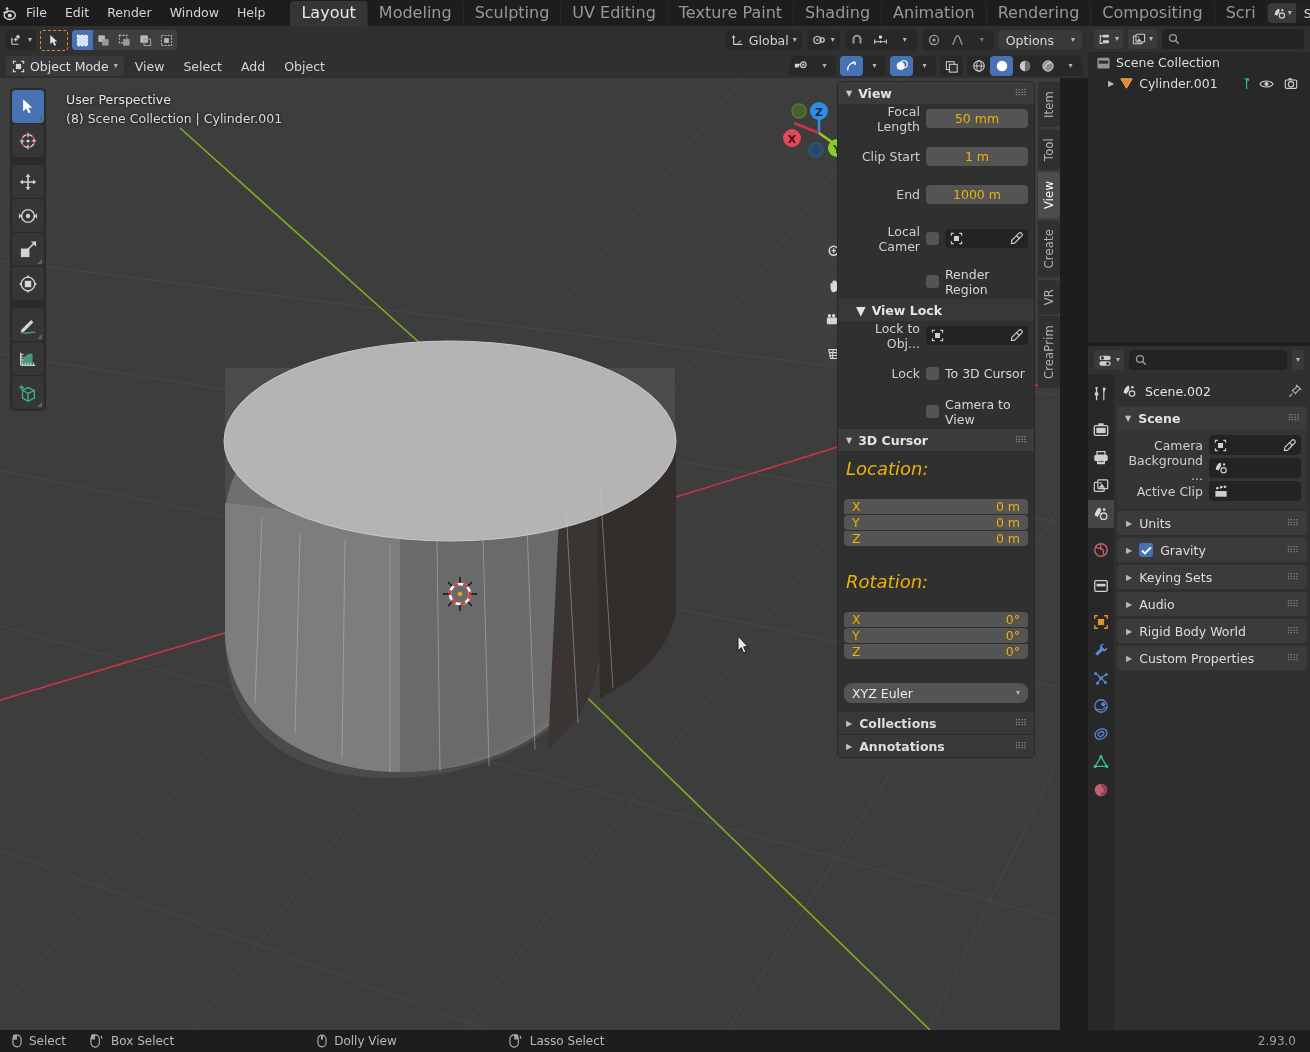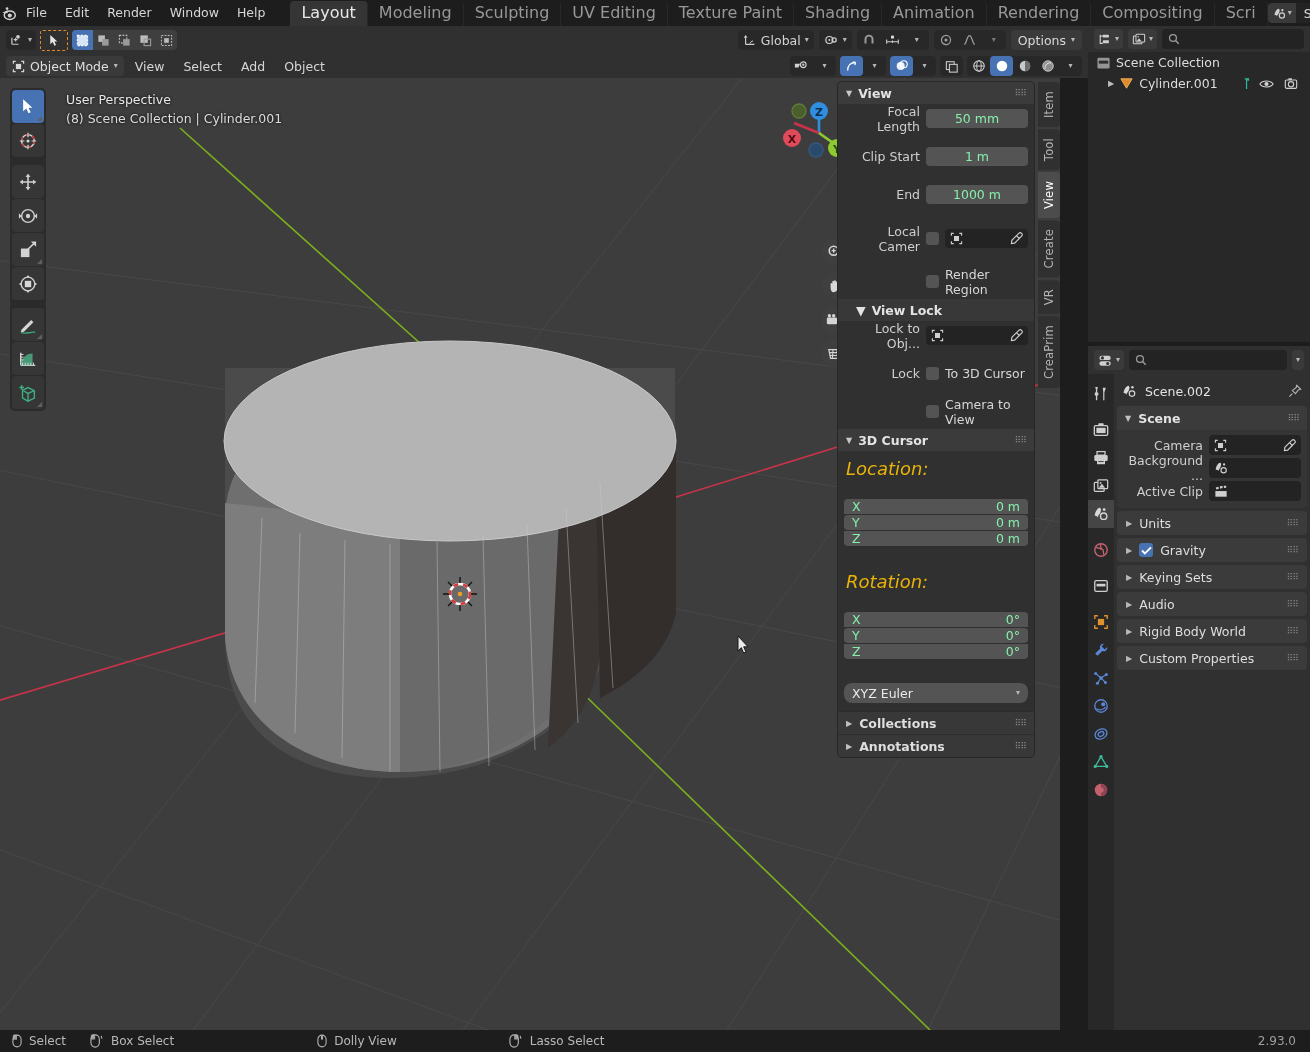--- a/index.html
+++ b/index.html
@@ -72,21 +72,21 @@
   }
   .hdr-mid { margin-left: auto; display: flex; align-items: center; gap: 5px; }
   .pill {
     display: flex; align-items: center; height: 20px; background: #282828;
     border-radius: 4px; padding: 0 5px; gap: 4px; color: #d2d2d2; font-size: 12.5px;
   }
   .seg { display: flex; align-items: center; background: #282828; border-radius: 4px; height: 20px; }
   .seg-i { width: 24px; height: 20px; display: flex; align-items: center; justify-content: center; }
   .opt-btn {
     height: 20px; background: #3a3a3a; border-radius: 4px; display: flex; align-items: center;
-    gap: 5px; padding: 0 7px; font-size: 12.5px; color: #d9d9d9;
+    gap: 17px; padding: 0 7px; font-size: 12.5px; color: #d9d9d9;
   }
 
   
   .mode-header {
     position: absolute; left: 0; top: 54px; width: 1088px; height: 24px;
     background: #303030; display: flex; align-items: center; padding: 0 6px; gap: 3px;
   }
   .mode-sel {
     display: flex; align-items: center; gap: 5px; height: 20px; padding: 0 6px;
     background: #3a3a3a; border-radius: 4px; font-size: 12.5px; color: #dedede;
@@ -148,21 +148,21 @@
   .np-sub {
     display: flex; align-items: center; gap: 6px; height: 22px; padding: 0 8px 0 18px;
     background: #383838; font-size: 12.5px; color: #e3e3e3; font-weight: bold;
   }
   .np-body { padding: 5px 6px 8px; background: #303030; display: flex; flex-direction: column; gap: 19px; }
   .row { display: flex; align-items: center; gap: 6px; height: 19px; }
   .row .lbl { font-size: 12.5px; color: #cfcfcf; text-align: right; width: 76px; flex: none; }
   .field {
     flex: 1; height: 19px; background: #545454; border-radius: 4px;
     display: flex; align-items: center; justify-content: center;
-    font-size: 12.5px; color: #86efac;
+    font-size: 12.5px; color: #eab308;
   }
   .field.dark { background: #232323; justify-content: flex-start; padding: 0 5px; }
   .field.kv { justify-content: space-between; padding: 0 8px; }
   .ckbox { width: 13px; height: 13px; background: #545454; border-radius: 3px; flex: none; }
   .sect-label { font-size: 18px; color: #eab308; padding: 2px 2px 1px; font-style: italic; }
   .stack { display: flex; flex-direction: column; gap: 1px; }
   .stack .field.kv:first-child { border-radius: 4px 4px 0 0; }
   .stack .field.kv:last-child { border-radius: 0 0 4px 4px; }
   .dropdown {
     height: 20px; background: #545454; border-radius: 8px; display: flex;

